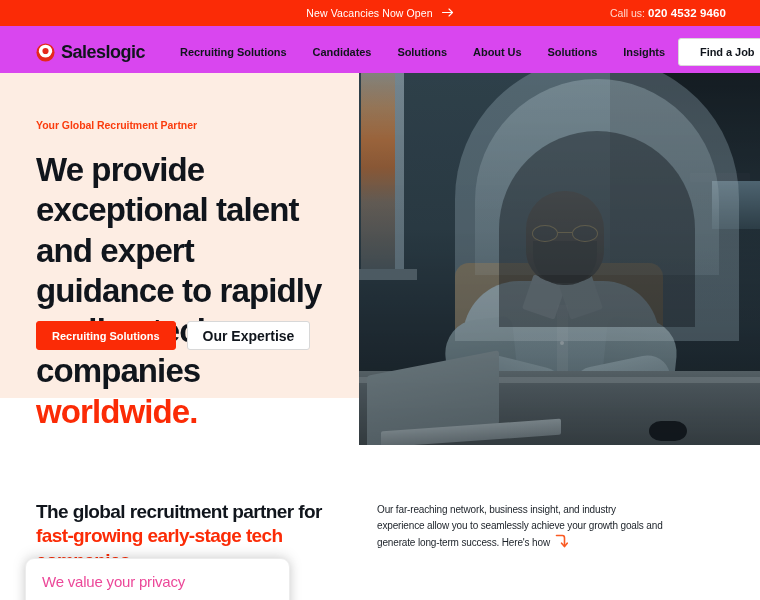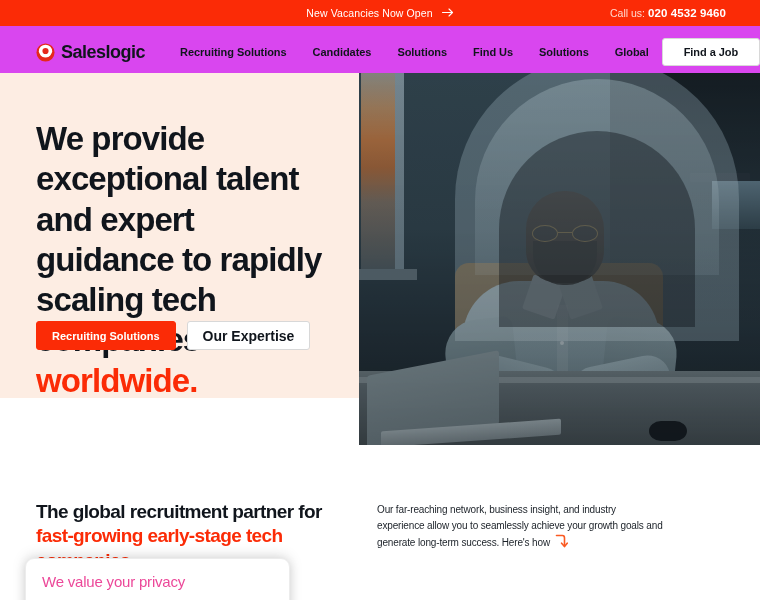--- a/index.html
+++ b/index.html
@@ -311,35 +311,36 @@
           <path d="M8.5 23.5 A13 13 0 0 0 31.5 23.5 Z" fill="#ffffff"></path>
         </svg>
       </span>
       <span class="brand-name">Saleslogic</span>
     </div>
 
     <nav class="nav">
       <div class="nav-item">Recruiting Solutions</div>
       <div class="nav-item">Candidates</div>
       <div class="nav-item">Solutions</div>
-      <div class="nav-item">Find Us</div>
+      <div class="nav-item">About Us</div>
       <div class="nav-item">Solutions</div>
-      <div class="nav-item">Global</div>
+      <div class="nav-item">Insights</div>
     </nav>
 
     <div class="header-ctas">
       <div class="btn btn-outline">Find a Job</div>
 
     </div>
   </div>
 
   <div class="hero">
     <div class="hero-bg"></div>
 
     <div class="hero-copy">
+      <div class="eyebrow">Your Global Recruitment Partner</div>
       <h1 class="hero-title"><span>We provide exceptional talent and expert guidance to rapidly scaling tech companies </span><span class="accent">worldwide.</span></h1>
     </div>
 
     <div class="hero-buttons">
       <div class="btn-hero-primary">Recruiting Solutions</div>
       <div class="btn-hero-outline">Our Expertise</div>
     </div>
   </div>
 
   <div class="hero-media">

